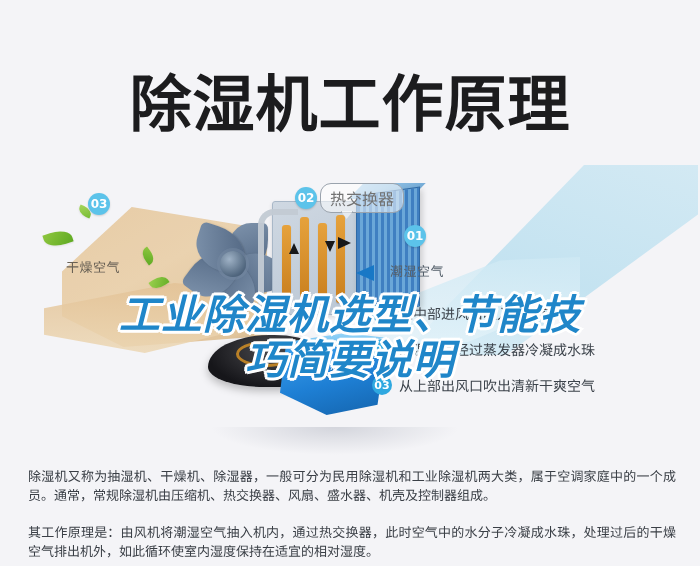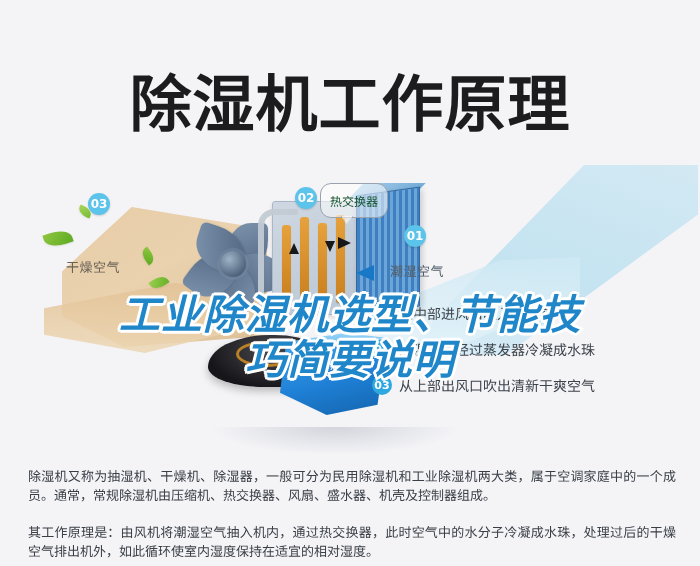--- a/index.html
+++ b/index.html
@@ -181,22 +181,22 @@
   .cap{
     position:absolute;font-size:13px;color:#4a4f57;letter-spacing:.5px;
     font-family:"DejaVu Sans","Liberation Sans",sans-serif;
     text-align:right;
   }
   .b03{left:88px;top:28px;}
   .c03{left:66px;top:92px;color:#6a6256;}
   .b02{left:295px;top:22px;}
   .bubble{
     position:absolute;left:320px;top:18px;
-    padding:8px 9px;border:1px solid #9aa3ad;border-radius:11px;
-    background:rgba(255,255,255,.55);color:#14532d;font-size:12px;
+    padding:2px 9px;border:1px solid #9aa3ad;border-radius:11px;
+    background:rgba(255,255,255,.55);color:#737373;font-size:16px;
     font-family:"DejaVu Sans","Liberation Sans",sans-serif;
   }
   .bubble:after{
     content:"";position:absolute;left:20px;bottom:-7px;width:10px;height:8px;
     background:rgba(255,255,255,.55);
     border-left:1px solid #9aa3ad;border-right:1px solid #9aa3ad;
     clip-path:polygon(0% 0%,100% 0%,46% 100%);
   }
   .b01{left:404px;top:60px;}
   .c01{left:390px;top:96px;color:#55606b;}

